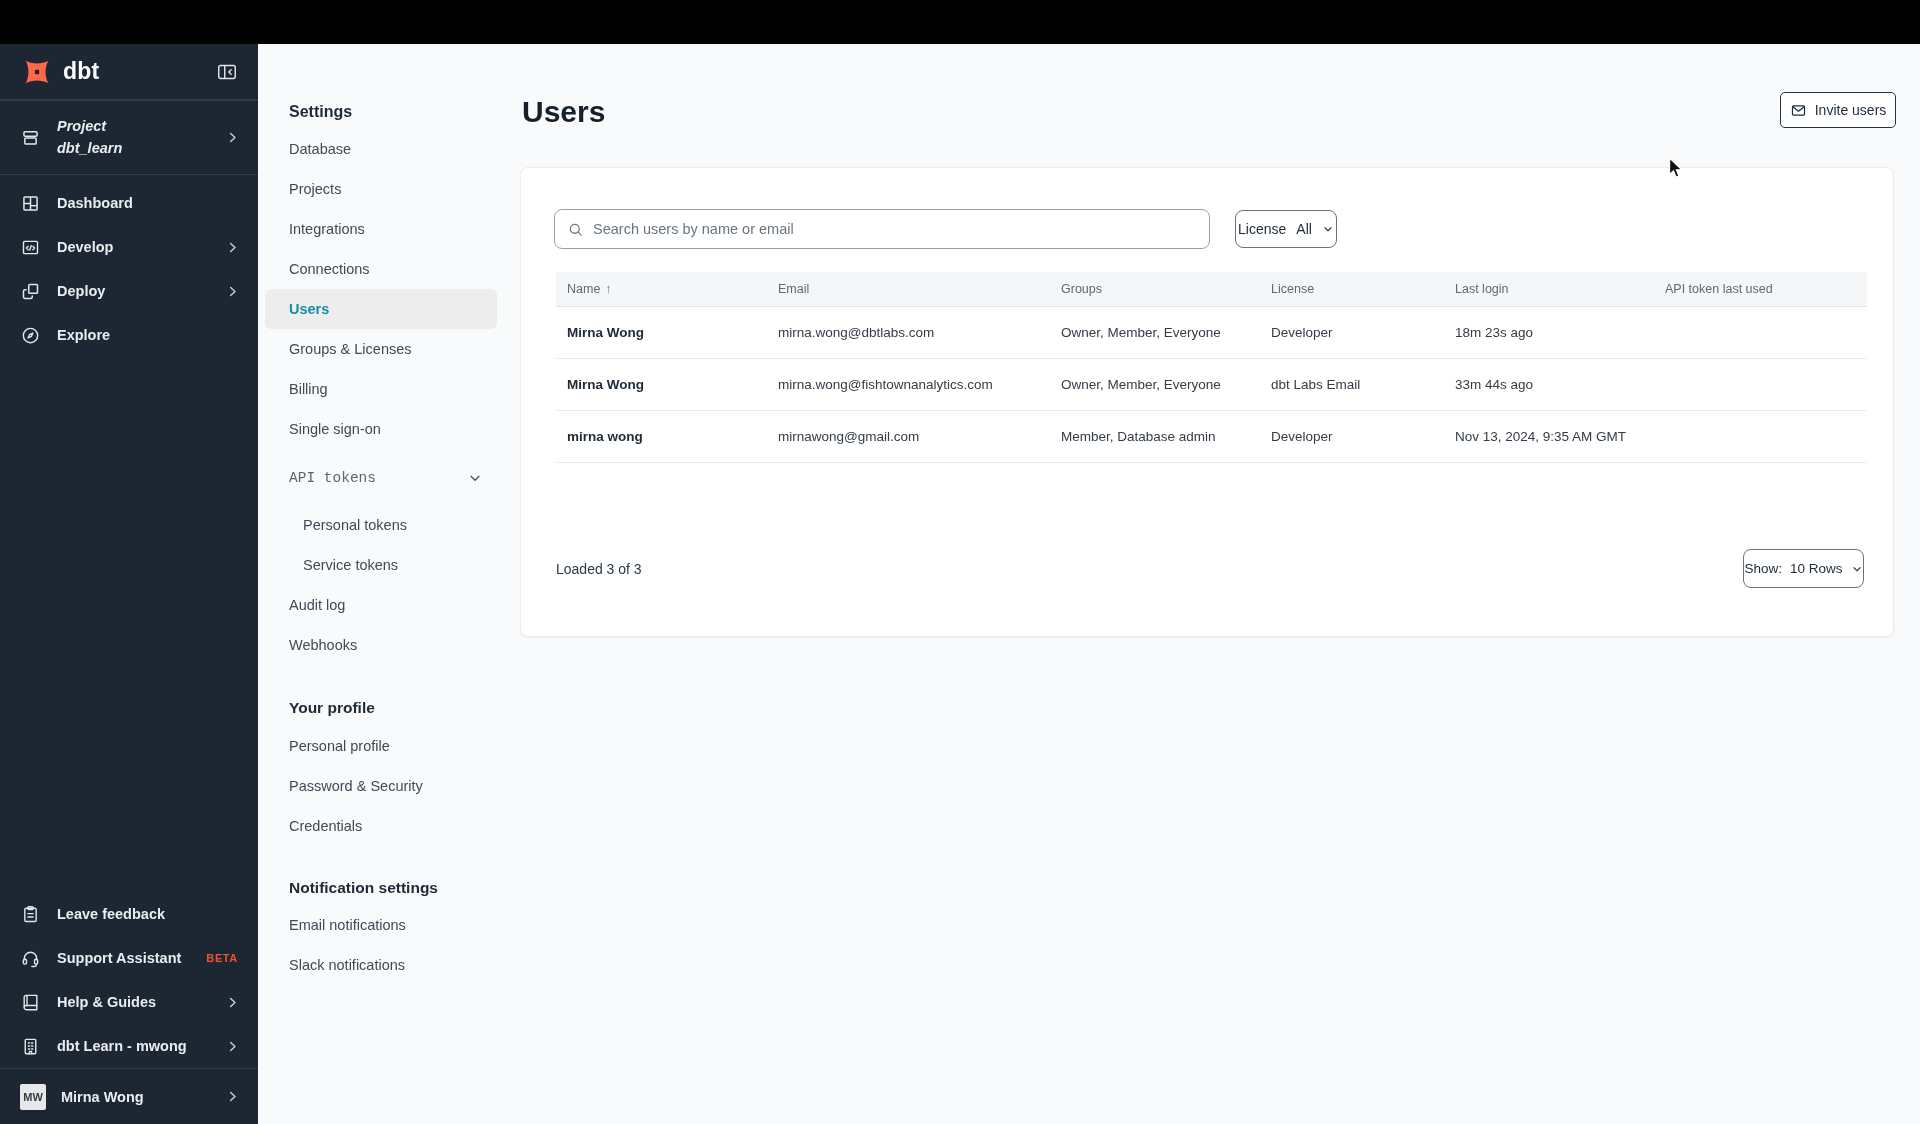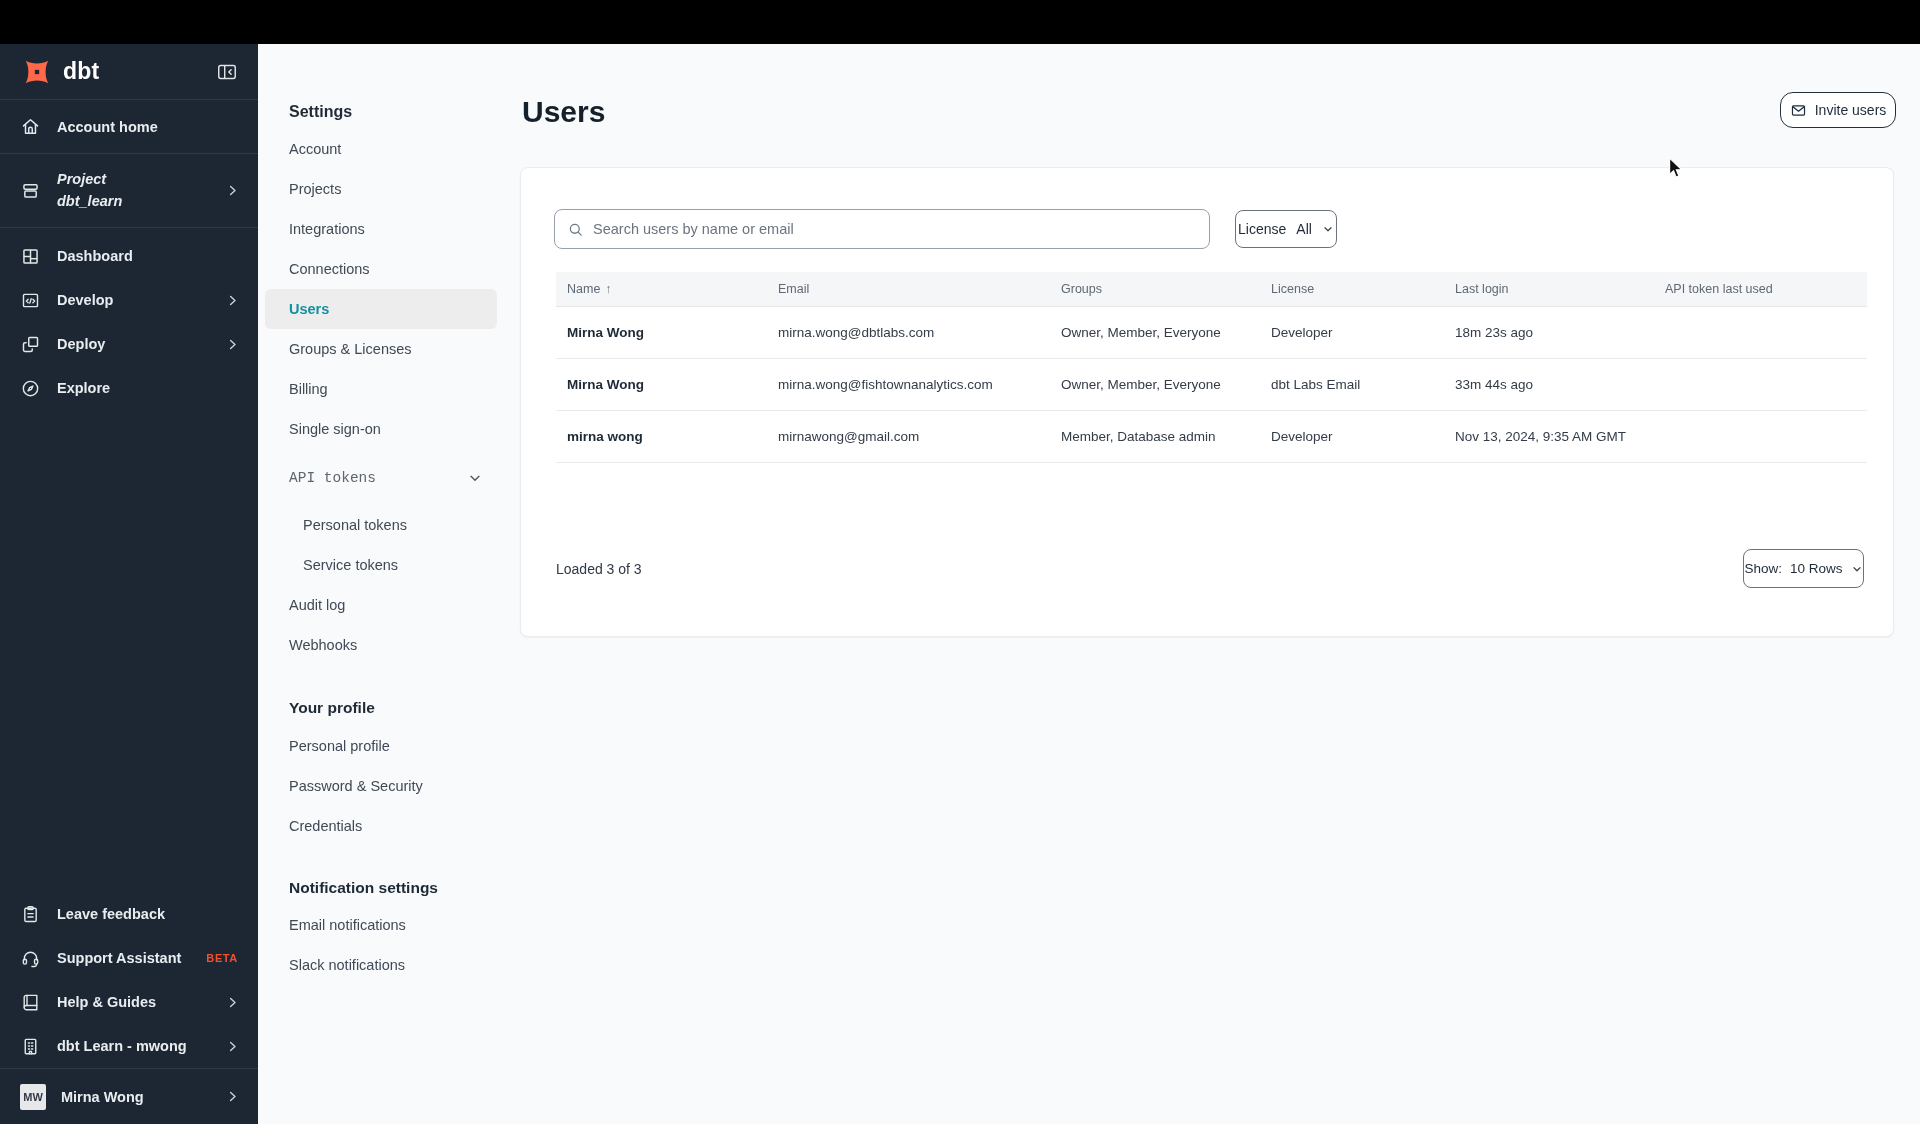--- a/index.html
+++ b/index.html
@@ -33,21 +33,21 @@
   .set-item.muted { color:#5c6670; }
   .set-item.sub { padding-left:38px; }
   .set-item .chev-d { margin-left:auto; margin-right:14px; color:#4a545f; display:flex; }
   .mt5{margin-top:5px;} .mt9{margin-top:9px;font-family:Liberation Mono, monospace;} .mt7{margin-top:7px;}
   .sec-gap1 { margin-top:30px; } .sec-gap2 { margin-top:29px; }
   .set-header2 { padding-left:31px; font-size:15.5px; font-weight:700; color:#1f2a37; line-height:26px; }
   .mt4{margin-top:4px;}
 
   
   .page-title { position:absolute; left:522px; top:93px; font-size:30px; font-weight:700; color:#15202b; line-height:38px; }
-  .invite-btn { position:absolute; left:1780px; top:92px; width:116px; height:36px; background:#fff; border:1.5px solid #223140; border-radius:13px; display:flex; align-items:center; justify-content:center; gap:8px; font-size:14px; font-weight:500; color:#1d2b3a; cursor:pointer; }
+  .invite-btn { position:absolute; left:1780px; top:92px; width:116px; height:36px; background:#fff; border:1.5px solid #223140; border-radius:5px; display:flex; align-items:center; justify-content:center; gap:8px; font-size:14px; font-weight:500; color:#1d2b3a; cursor:pointer; }
   .invite-btn .ic { display:flex; color:#1d2b3a; }
 
   .card { position:absolute; left:520px; top:167px; width:1374px; height:470px; background:#fff; border:1px solid #eaecee; border-radius:8px; box-shadow:0 1px 2px rgba(16,24,40,.05); }
   .search-box { position:absolute; left:33px; top:41px; width:656px; height:40px; border:1px solid #98a1a9; border-radius:8px; display:flex; align-items:center; padding:0 12px; gap:9px; background:#fff; }
   .search-box .ic { color:#707a85; display:flex; }
   .search-box input { border:none; outline:none; flex:1; font-size:14.5px; font-family:"Liberation Sans",sans-serif; color:#2e3945; background:transparent; }
   .search-box input::placeholder { color:#6a7580; opacity:1; }
   .license-btn { position:absolute; left:714px; top:42px; width:102px; height:38px; border:1px solid #6a737c; border-radius:8px; background:#fff; display:flex; align-items:center; justify-content:center; gap:10px; font-size:14px; color:#1f2a37; cursor:pointer; }
   .license-btn .chev-d { color:#39434e; display:flex; }
 
@@ -85,30 +85,20 @@
     <span class="collapse-btn">
       <svg width="24" height="22" viewBox="0 0 24 24" fill="none" stroke="currentColor" stroke-width="1.6">
           <rect x="3" y="5" width="18" height="14" rx="2"></rect>
           <line x1="9.5" y1="5" x2="9.5" y2="19"></line>
           <polyline points="16.5 9.5 14 12 16.5 14.5" stroke-linecap="round" stroke-linejoin="round"></polyline>
         </svg>
     </span>
   </div>
   <div class="sb-divider"></div>
 
-  <div class="sb-item h53">
-    <span class="ic">
-        <svg width="21" height="21" viewBox="0 0 24 24" fill="none" stroke="currentColor" stroke-width="1.7" stroke-linecap="round" stroke-linejoin="round">
-          <path d="M4 11.3 L12 4.3 L20 11.3"></path>
-          <path d="M6.3 9.6 V19.6 H17.7 V9.6"></path>
-          <path d="M10 19.6 V14.8 a2 2 0 0 1 4 0 V19.6"></path>
-        </svg>
-      </span>
-    <span>Account home</span>
-  </div>
   <div class="sb-divider"></div>
 
   <div class="sb-item h73">
     <span class="ic">
         <svg width="21" height="21" viewBox="0 0 24 24" fill="none" stroke="currentColor" stroke-width="1.7" stroke-linecap="round" stroke-linejoin="round">
           <rect x="4.5" y="5.5" width="15" height="5" rx="1.3"></rect>
           <rect x="5.5" y="12.5" width="13" height="7" rx="1.3"></rect>
         </svg>
       </span>
     <span class="sb-sub">
@@ -239,21 +229,21 @@
         <svg width="15" height="15" viewBox="0 0 24 24" fill="none" stroke="currentColor" stroke-width="2.2" stroke-linecap="round" stroke-linejoin="round">
           <polyline points="9 5.5 16 12 9 18.5"></polyline>
         </svg>
       </span>
   </div>
 </nav>
 
 <nav class="settings-col">
   <div class="set-header">Settings</div>
   <div class="set-item mt5">
-      <span>Account</span>
+      <span>Database</span>
     </div>
   <div class="set-item">
       <span>Projects</span>
     </div>
   <div class="set-item">
       <span>Integrations</span>
     </div>
   <div class="set-item">
       <span>Connections</span>
     </div>

